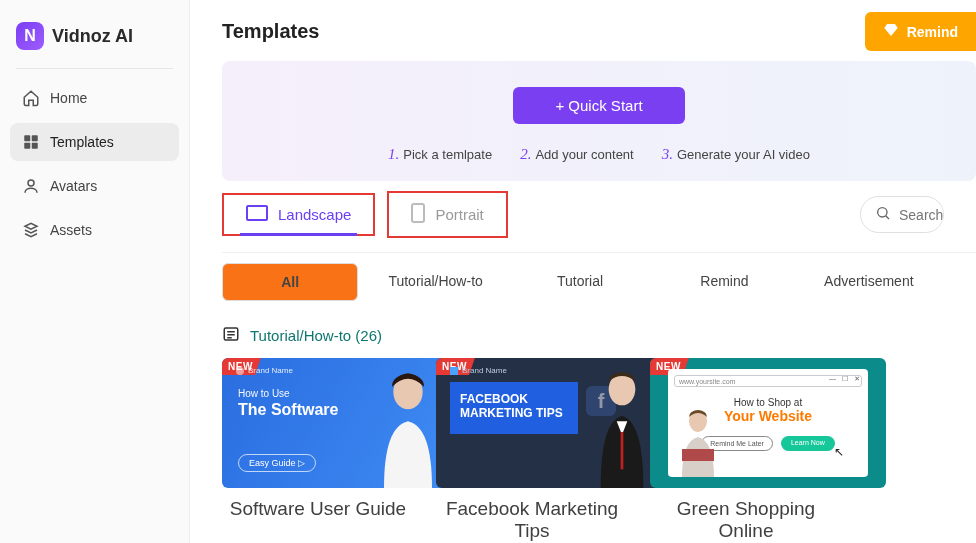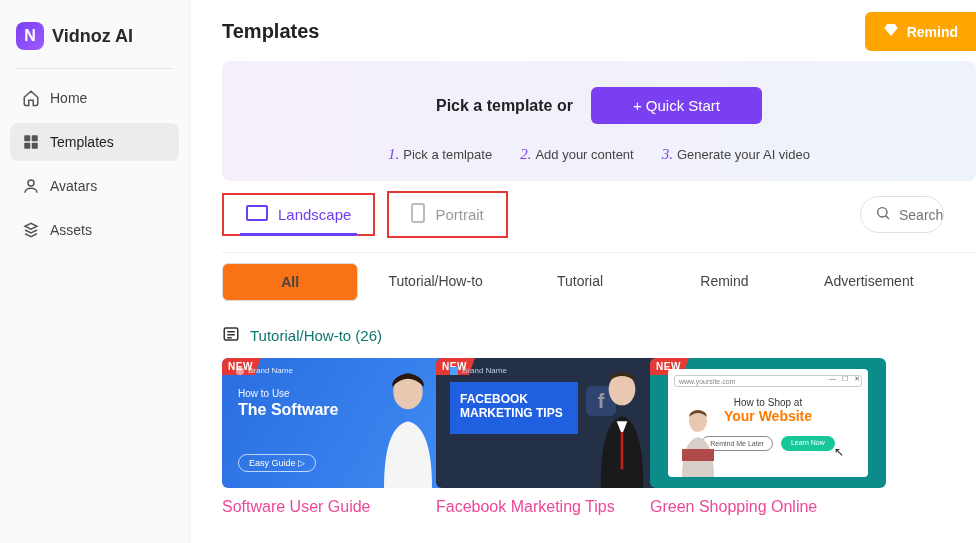--- a/index.html
+++ b/index.html
@@ -30,21 +30,21 @@
   .searchbox { margin-left:auto; display:flex; align-items:center; gap:8px; border:1px solid #e0e0e0; border-radius:22px; padding:8px 14px; width:84px; overflow:hidden; }
   .searchbox input { border:none; outline:none; font-size:14px; color:#666; width:50px; }
   .cat-tabs { display:flex; gap:10px; border-top:1px solid #eee; margin-top:14px; padding-top:10px; padding-right:40px; }
   .cat-tab { flex:1; text-align:center; padding:10px 6px; font-size:14px; color:#444; cursor:pointer; }
   .cat-tab.active { background:#f97316; border:1px solid #ddd; border-radius:6px; font-weight:600; }
   .section-head { display:flex; align-items:center; gap:10px; margin:24px 0 12px; font-size:15px; color:#0f766e; }
   .cards { display:flex; gap:22px; padding-right:28px; padding-bottom:20px; }
   .card { width:192px; cursor:pointer; }
   .thumb { width:236px; height:130px; border-radius:6px; position:relative; overflow:hidden; }
   .new-badge { position:absolute; top:0; left:0; background:#e53935; color:#fff; font-size:10px; font-weight:700; padding:3px 8px 3px 6px; clip-path: polygon(0 0,100% 0,85% 100%,0 100%); letter-spacing:0.5px; }
-  .card-title { text-align:left; margin-top:10px; font-size:16px; color:#ec4899; }
+  .card-title { text-align:center; margin-top:10px; font-size:19px; color:#404040; }
   
   .t1 { background: linear-gradient(120deg,#2a6de0,#3f8cf4); }
   .t1 .avatar { position:absolute; right:4px; bottom:0; width:92px; height:120px; }
   .t1 .txtwrap { position:absolute; left:16px; top:30px; color:#fff; }
   .t1 .txtwrap .small { font-size:10px; opacity:0.95; }
   .t1 .txtwrap .big { font-size:16px; font-weight:700; margin-top:2px; }
   .t1 .chip { position:absolute; left:16px; bottom:16px; border:1px solid rgba(255,255,255,0.7); border-radius:14px; font-size:9px; color:#fff; padding:3px 10px; }
   .t1 .brand { position:absolute; left:14px; top:8px; font-size:8px; color:#fff; opacity:.85; display:flex; align-items:center; gap:4px; }
   .t1 .brand .dot { width:8px;height:8px;border-radius:50%;background:rgba(255,255,255,.6);}
   
@@ -127,21 +127,20 @@
       <span>
         <svg width="16" height="16" viewBox="0 0 24 24" fill="#fff">
             <path d="M6 3h12l4 6-10 12L2 9z"></path>
           </svg>
       </span>
       <span>Remind</span>
     </div>
 
     <div class="hero">
       <div class="hero-top">
-        <span class="hero-text">Pick a template or</span>
         <div class="quick-start">+ Quick Start</div>
       </div>
       <div class="steps">
         <span><span class="step-num">1.</span><span>Pick a temlpate</span></span>
         <span><span class="step-num">2.</span><span>Add your content</span></span>
         <span><span class="step-num">3.</span><span>Generate your AI video</span></span>
       </div>
     </div>
 
     <div class="orient-row">

